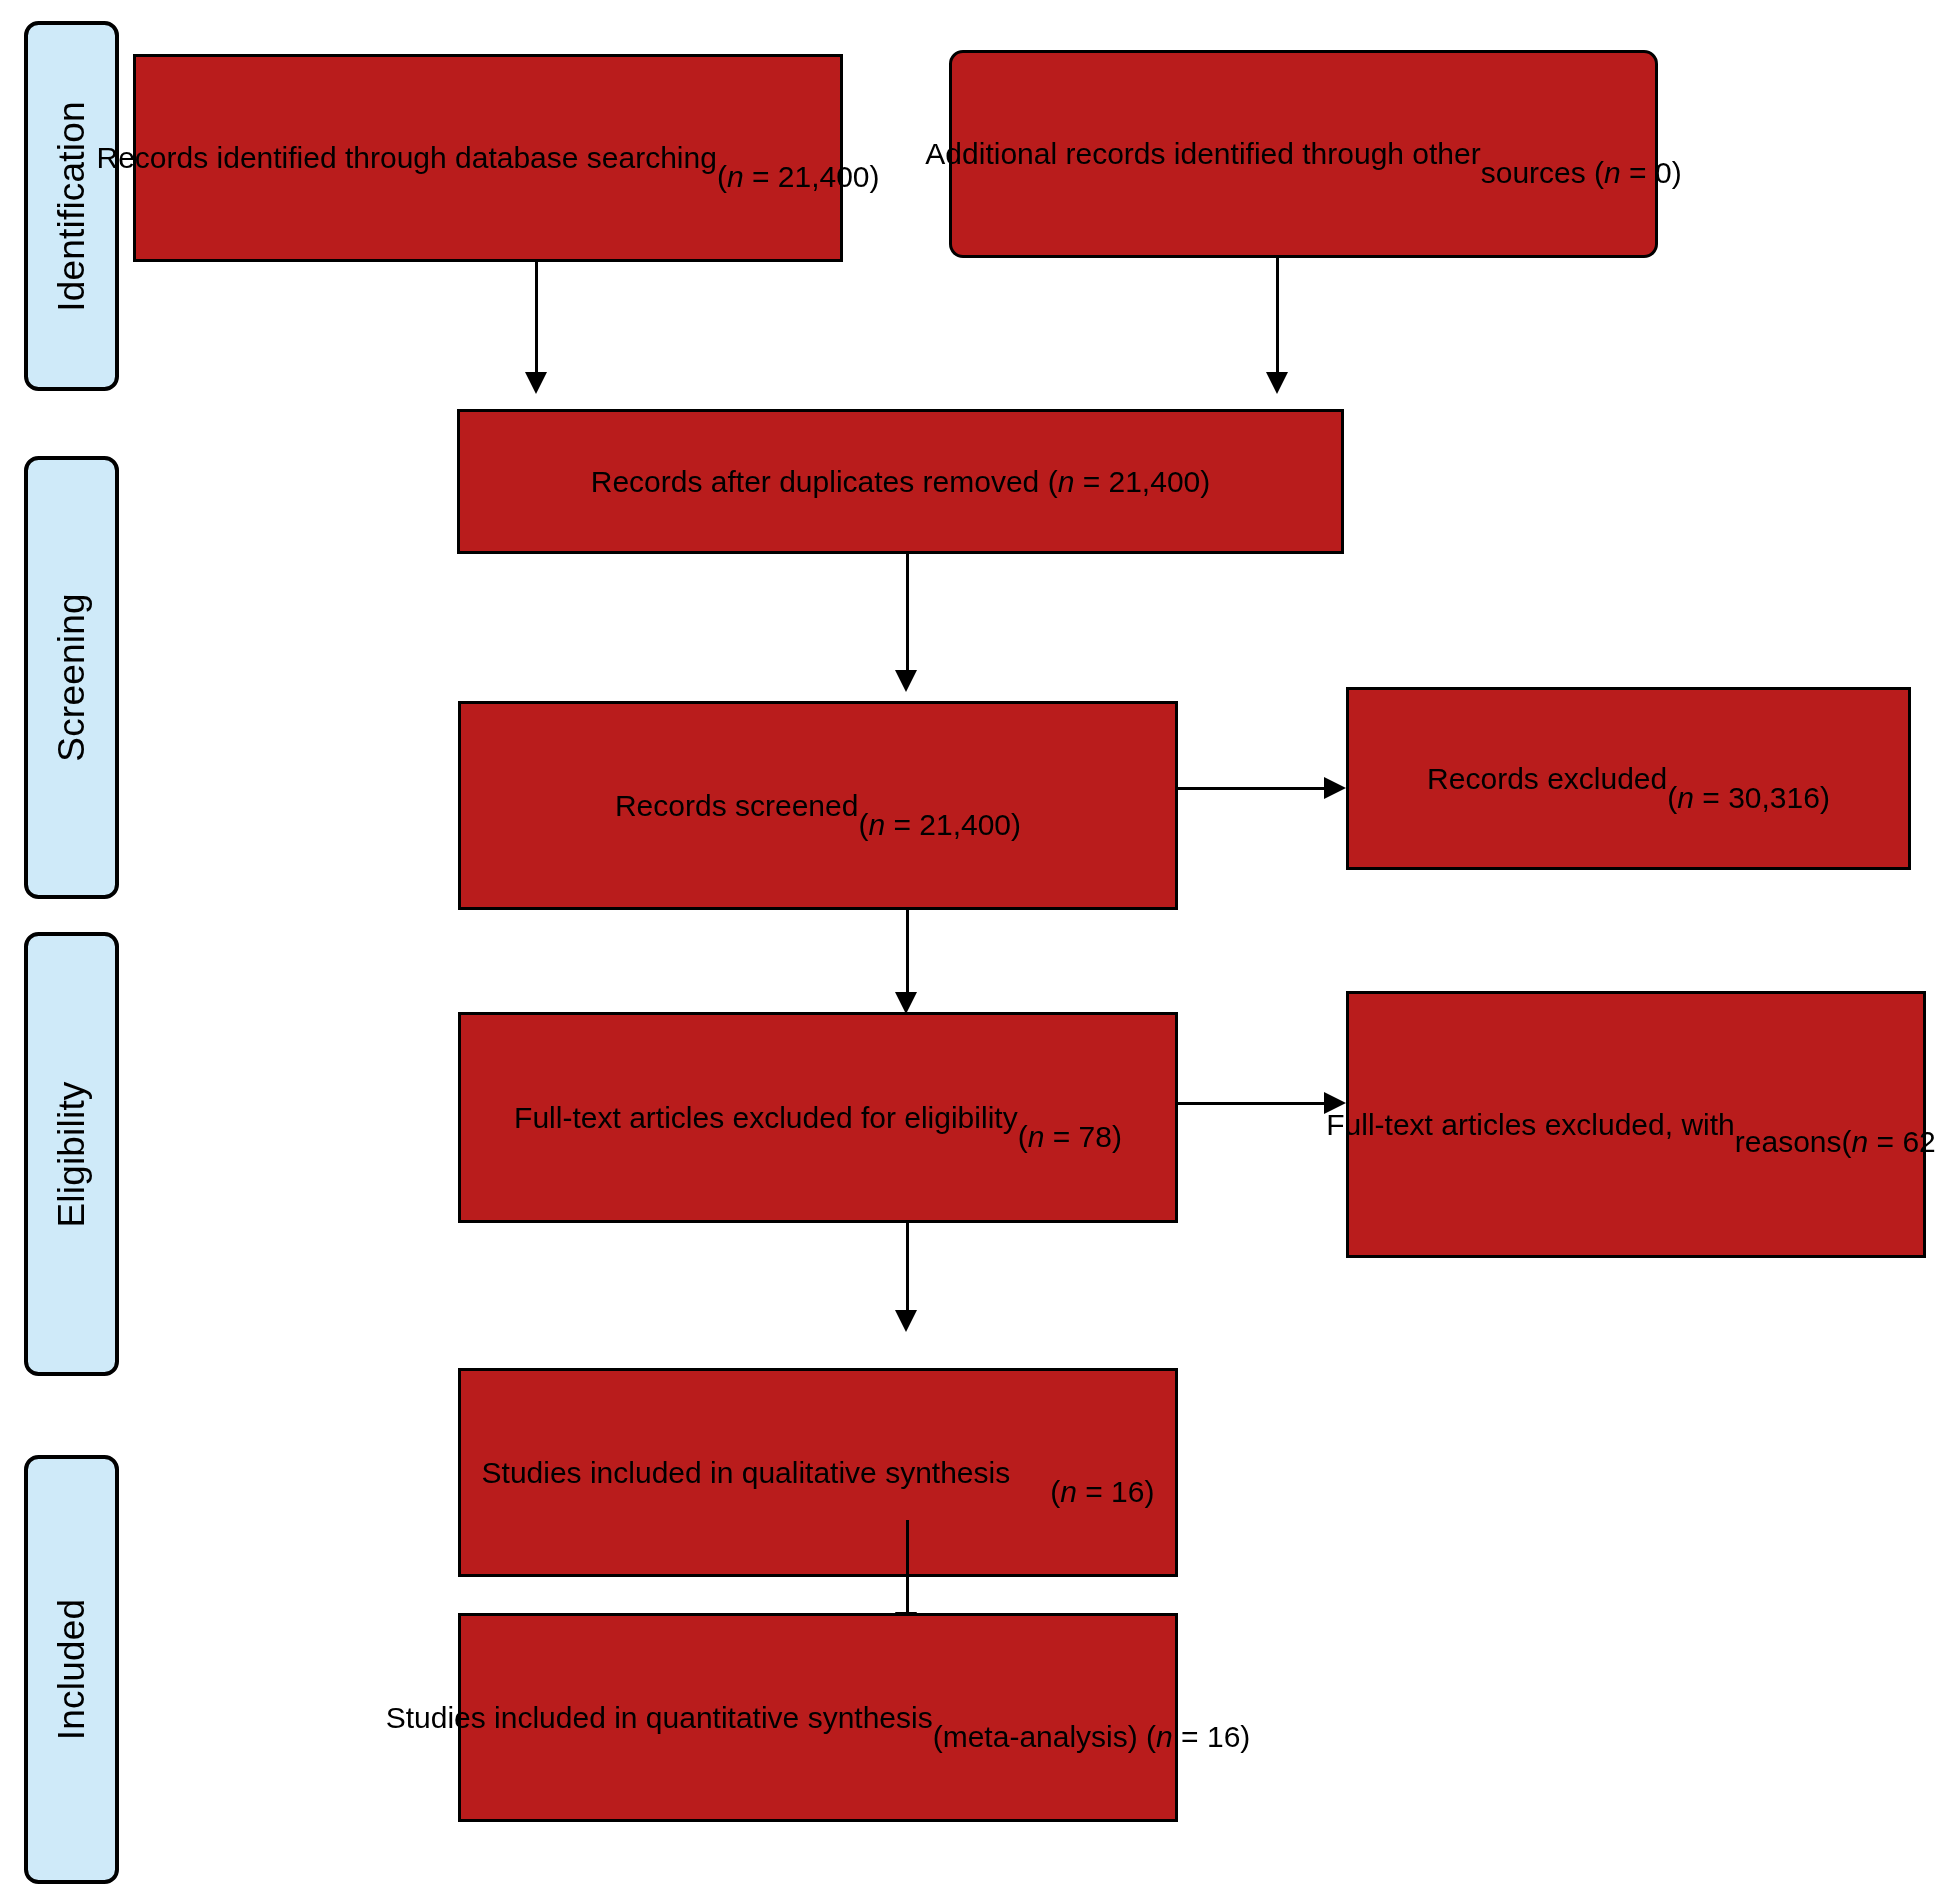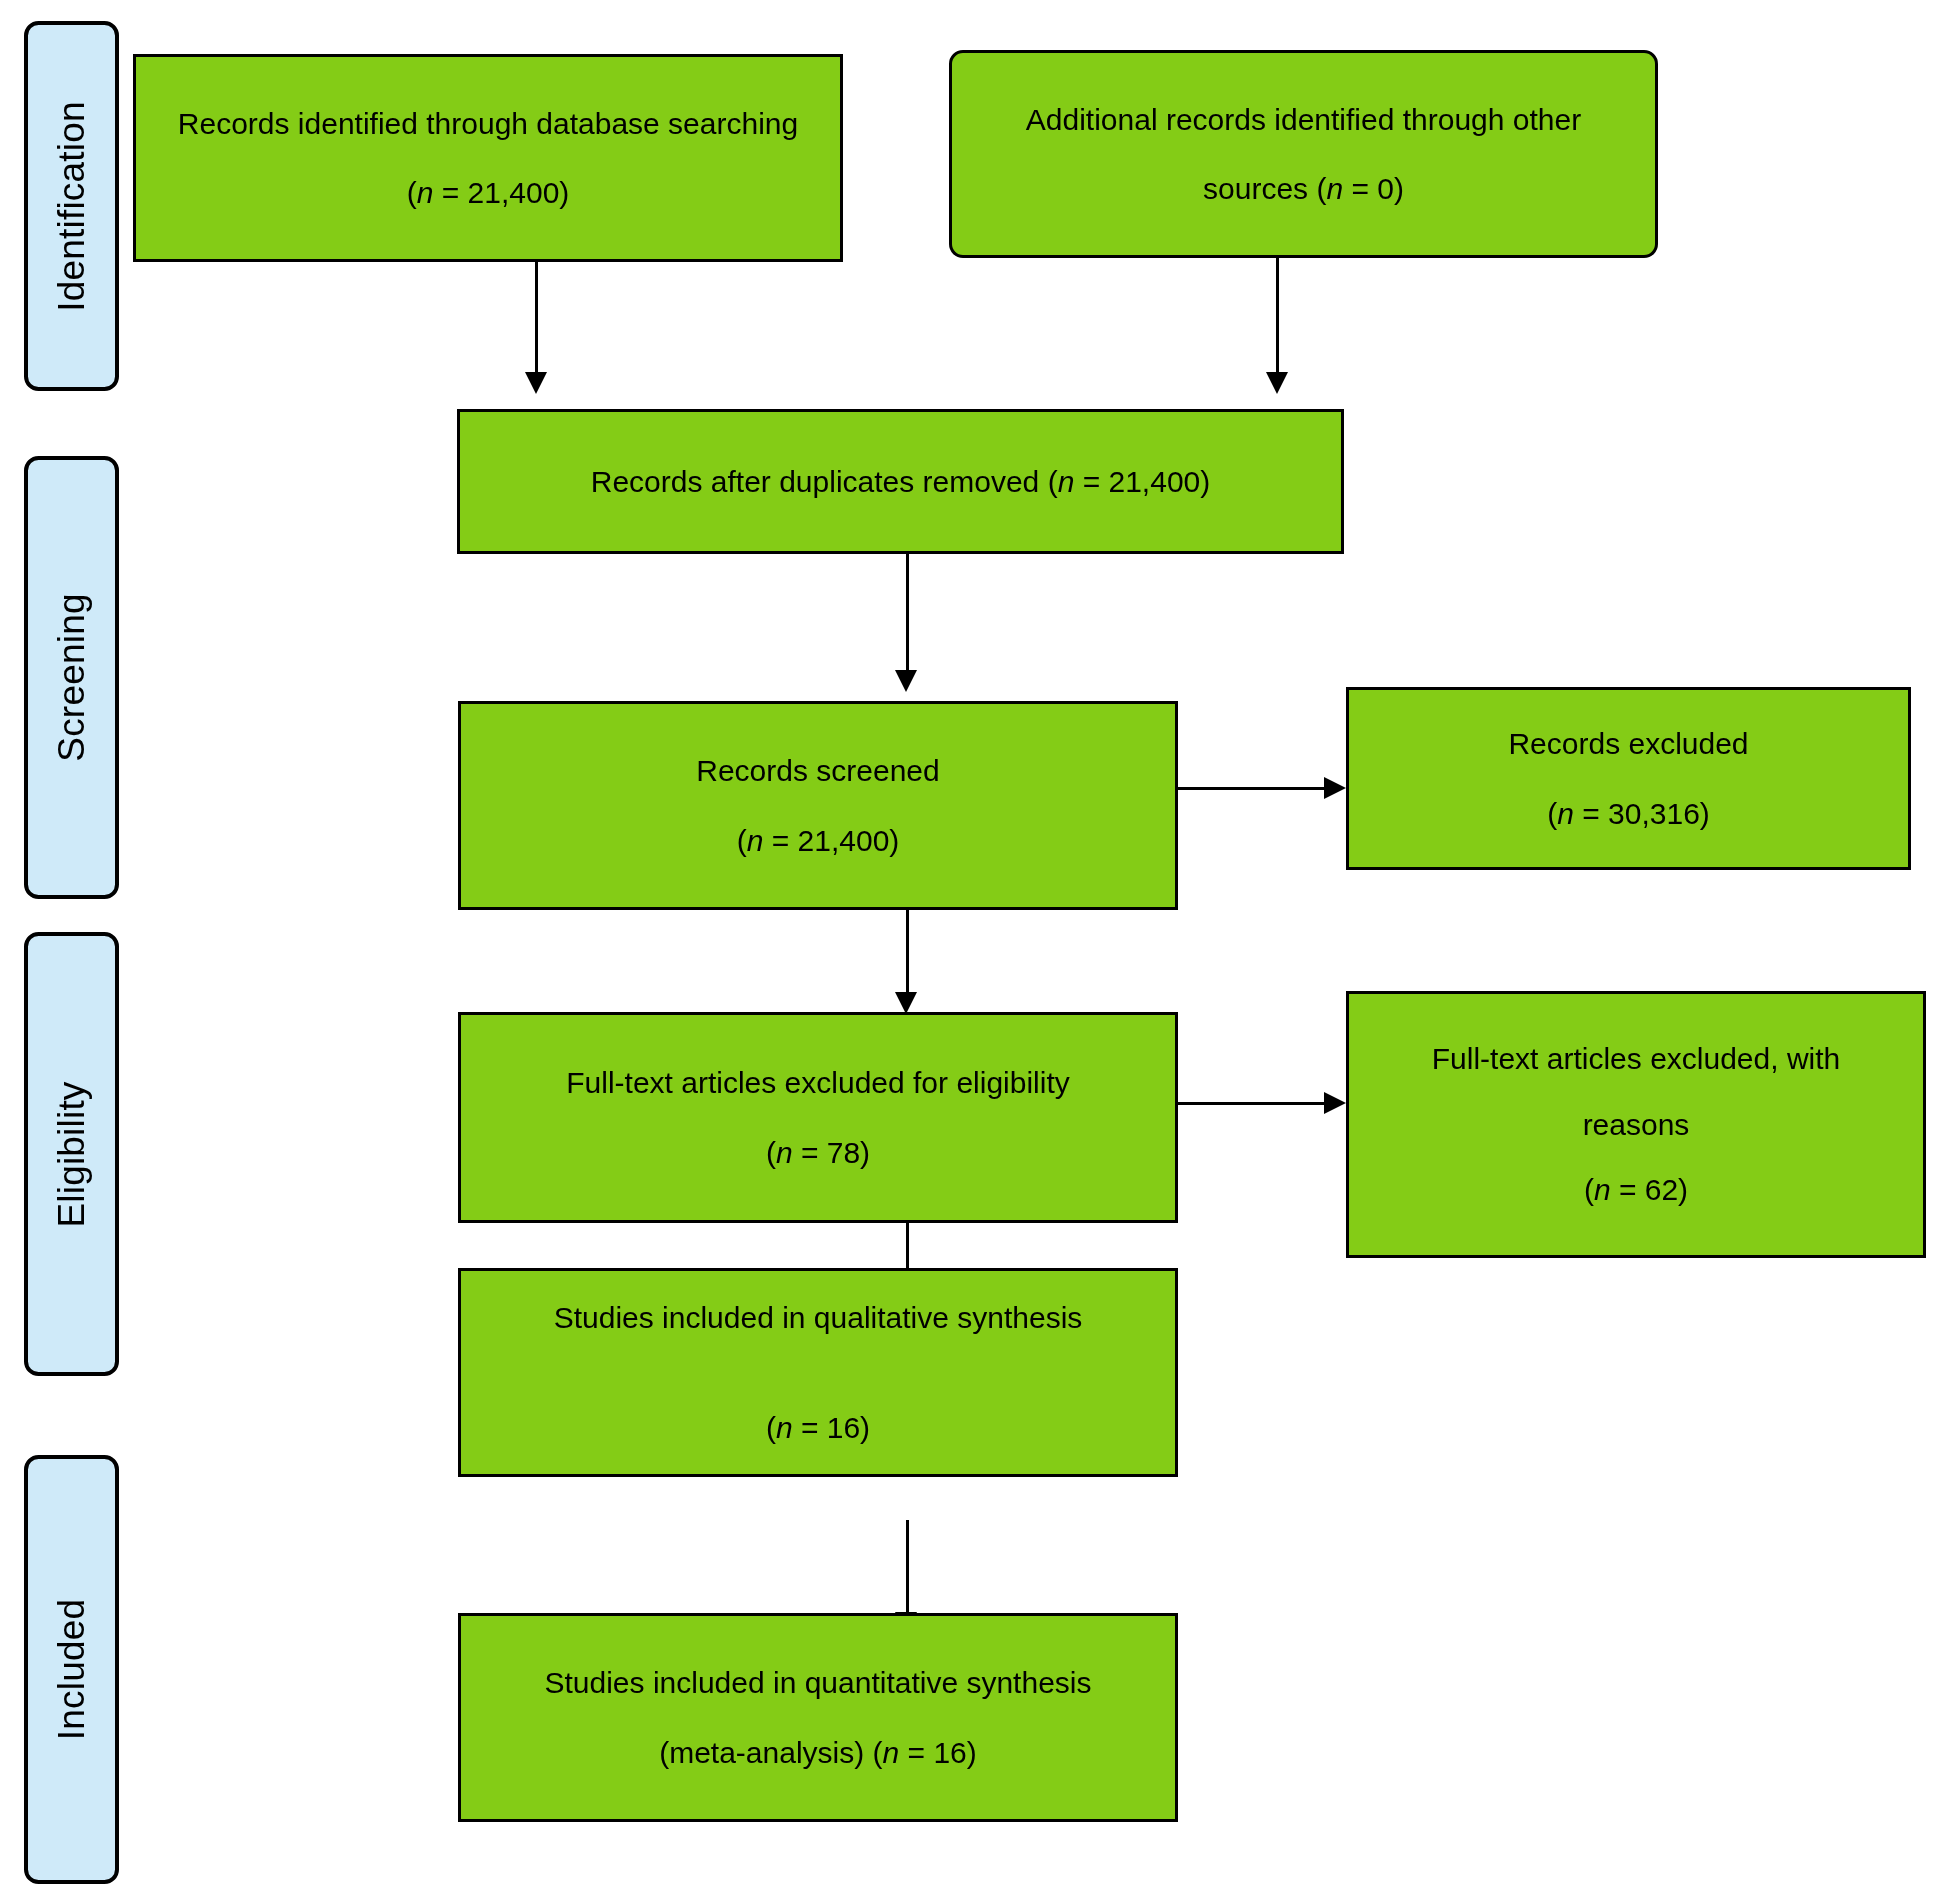--- a/index.html
+++ b/index.html
@@ -33,24 +33,24 @@
     font-size: 37px;
     letter-spacing: 0.2px;
     color: #000000;
     line-height: 1;
   }
 
   
   .flow-box {
     position: absolute;
     box-sizing: border-box;
-    background: #84cc16;
+    background: #b91c1c;
     border: 3.9px solid #000000;
     display: flex;
-    flex-direction: column;
+    flex-direction: row;
     align-items: center;
     justify-content: center;
     text-align: center;
     padding: 0 14.5px;
   }
   .flow-box .line {
     font-size: 30px;
     line-height: 1.05;
     color: #000000;
     white-space: nowrap;
@@ -163,21 +163,21 @@
     <div class="line tight">reasons</div>
     <div class="line tight"><span>(</span><span class="italic-n">n</span><span> = 62)</span></div>
   </div>
 
   <div class="hline" style="left:1178px; top:1102px; width:146px;"></div>
   <div class="arrow-right" style="left:1324px; top:1092px;"></div>
 
   <div class="vline" style="left:906px; top:1223px; height:92px;"></div>
   <div class="arrow-down" style="left:895px; top:1310px;"></div>
 
-  <div class="flow-box" style="left:458px; top:1268px; width:720px; height:209px;gap:40px;">
+  <div class="flow-box" style="left:458px; top:1368px; width:720px; height:209px;gap:40px;">
     <div class="line">Studies included in qualitative synthesis</div>
     <div class="line"><span>(</span><span class="italic-n">n</span><span> = 16)</span></div>
   </div>
 
   <div class="vline" style="left:906px; top:1520px; height:97px;"></div>
   <div class="arrow-down" style="left:895px; top:1612px;"></div>
 
   <div class="flow-box" style="left:458px; top:1613px; width:720px; height:209px;">
     <div class="line">Studies included in quantitative synthesis</div>
     <div class="line"><span>(meta-analysis) (</span><span class="italic-n">n</span><span> = 16)</span></div>

